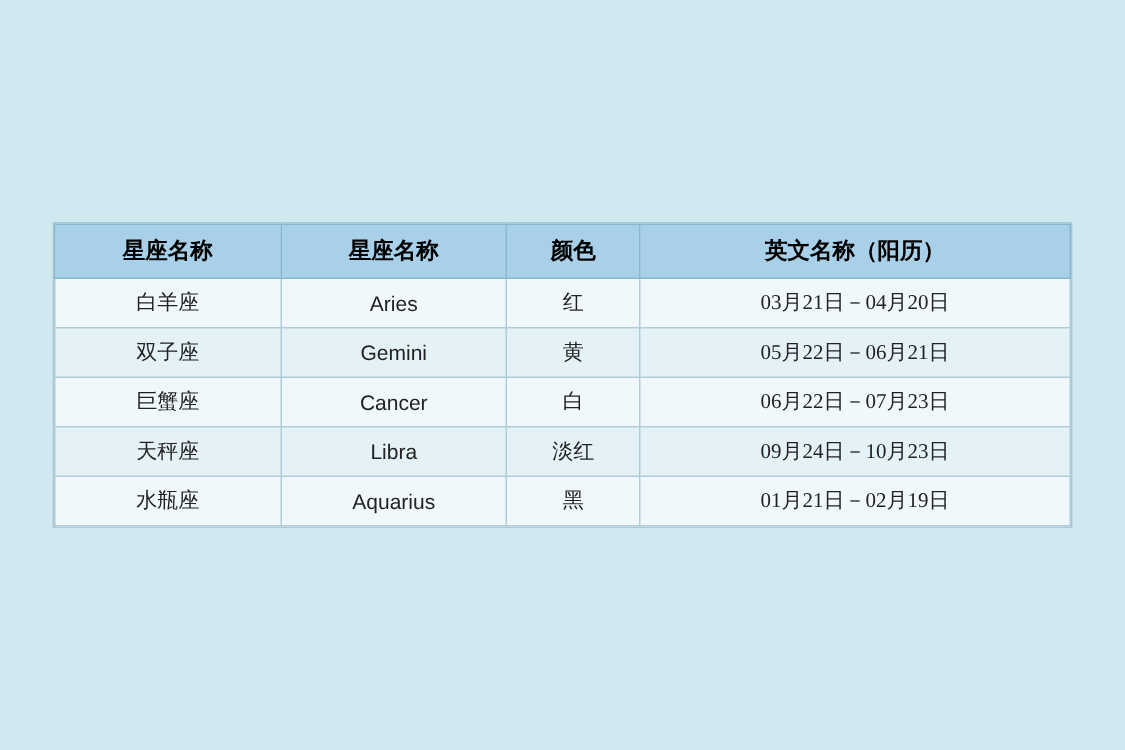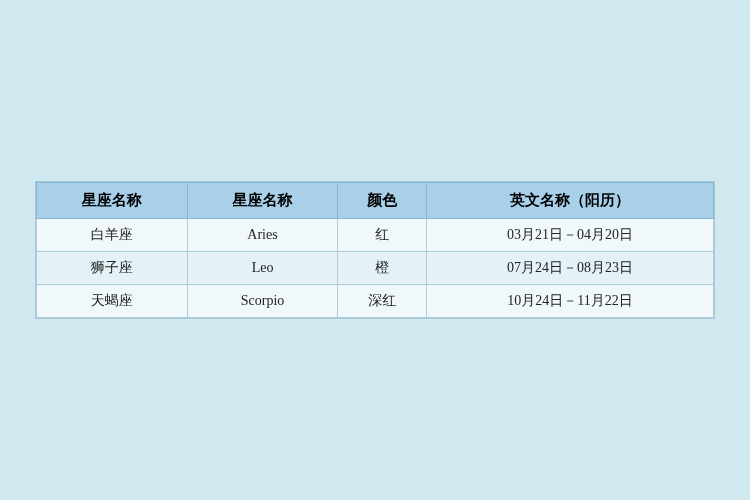--- a/index.html
+++ b/index.html
@@ -52,21 +52,21 @@
 
     tbody td {
       border: 1px solid #b0ccd8;
       padding: 7px 6px;
       text-align: center;
       font-size: 14px;
       color: #222;
     }
 
     tbody td:nth-child(2) {
-      font-family: Liberation Serif, serif;
+      font-family: Liberation Sans, sans-serif;
     }
   </style>
 </head>
 <body>
 
 <div class="table-container">
   <table>
     <thead>
       <tr>
 
@@ -78,26 +78,38 @@
     </thead>
     <tbody id="table-body">
 
     <tr>
           <td>白羊座</td>
           <td>Aries</td>
           <td>红</td>
           <td>03月21日－04月20日</td>
         </tr>
         <tr>
-          <td>狮子座</td>
-          <td>Leo</td>
-          <td>橙</td>
-          <td>07月24日－08月23日</td>
+          <td>双子座</td>
+          <td>Gemini</td>
+          <td>黄</td>
+          <td>05月22日－06月21日</td>
         </tr>
         <tr>
-          <td>天蝎座</td>
-          <td>Scorpio</td>
-          <td>深红</td>
-          <td>10月24日－11月22日</td>
+          <td>巨蟹座</td>
+          <td>Cancer</td>
+          <td>白</td>
+          <td>06月22日－07月23日</td>
+        </tr>
+        <tr>
+          <td>天秤座</td>
+          <td>Libra</td>
+          <td>淡红</td>
+          <td>09月24日－10月23日</td>
+        </tr>
+        <tr>
+          <td>水瓶座</td>
+          <td>Aquarius</td>
+          <td>黑</td>
+          <td>01月21日－02月19日</td>
         </tr>
       </tbody>
   </table>
 </div>
 
 </body></html>

